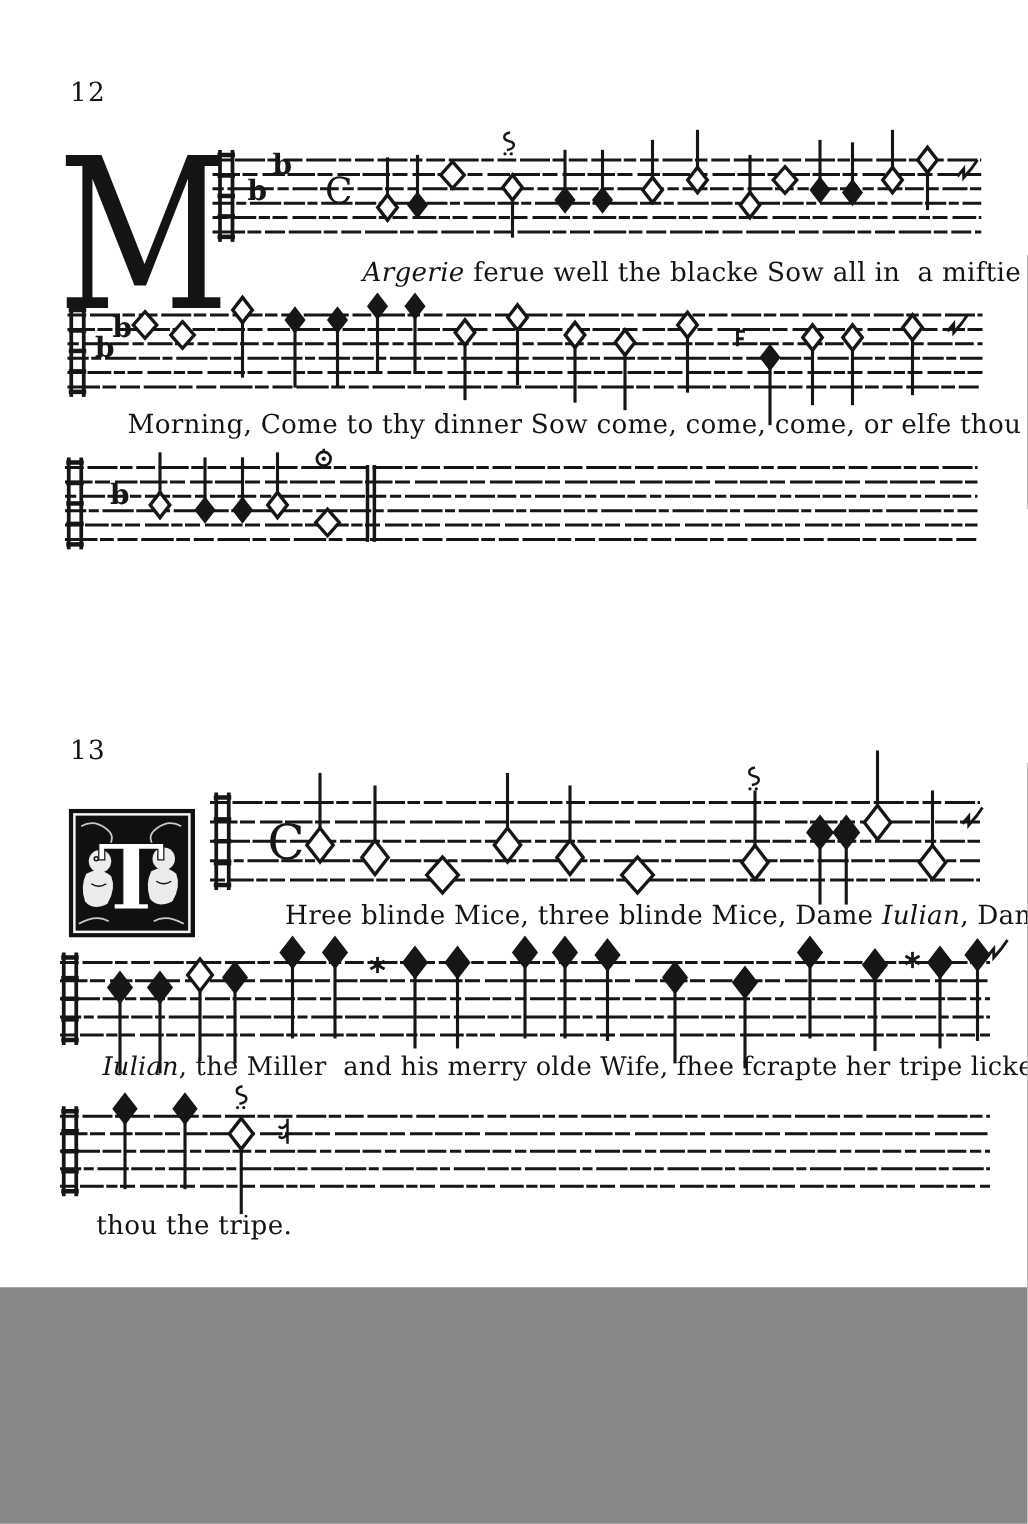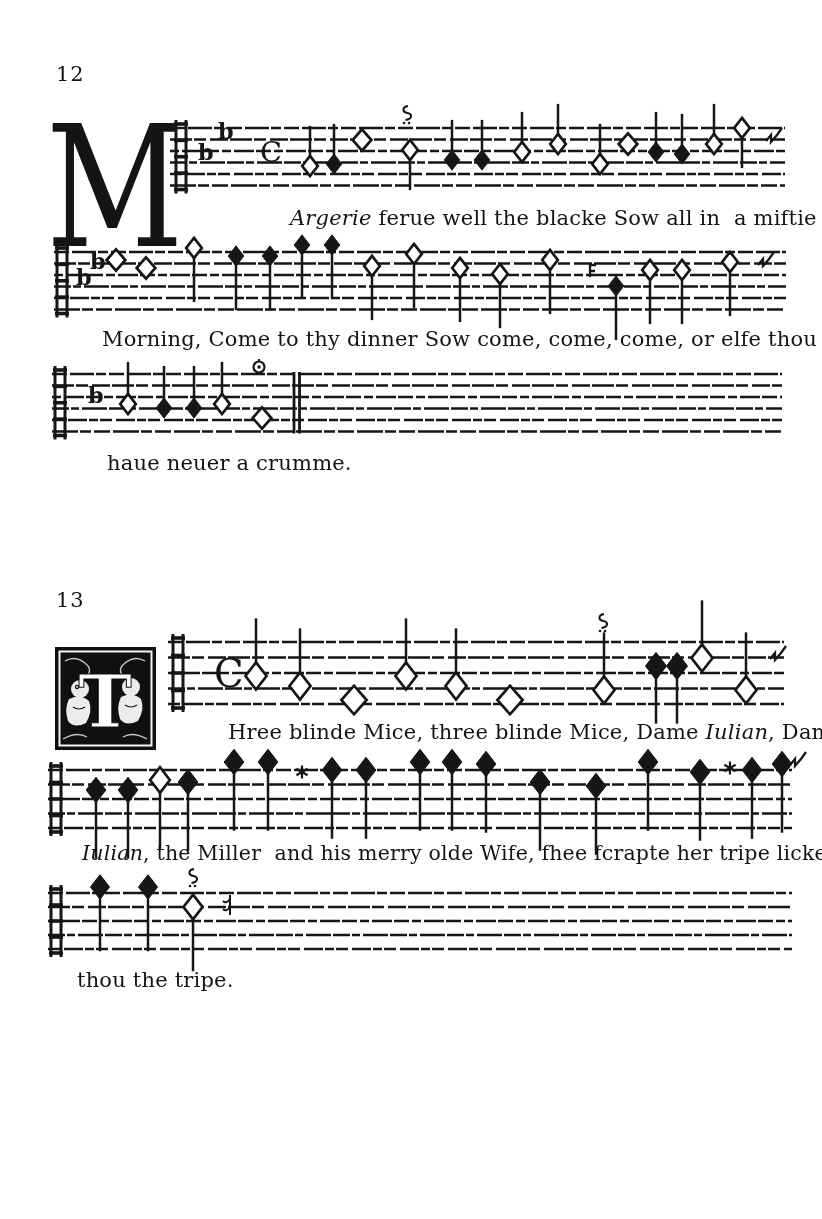--- a/index.html
+++ b/index.html
@@ -1,17 +1,17 @@
 <!DOCTYPE html>
 <html><head>
 <meta charset="utf-8">
 <style>
   html,body{margin:0;padding:0;background:#888;}
   .page{
-    position:relative;width:822px;height:1219px;margin:0 auto;
+    position:relative;width:822px;height:1030px;margin:0 auto;
     background:#ffffff;color:#141414;
     font-family:"DejaVu Serif","Liberation Serif",serif;
     overflow:hidden;
   }
   .abs{position:absolute;}
   .pagenum{font-size:21px;letter-spacing:1px;}
   .title{font-size:34px;font-weight:bold;letter-spacing:0.5px;white-space:pre;}
   .dropcap{
     font-size:168px;line-height:1;font-weight:normal;
     transform:scaleX(0.8);transform-origin:top left;white-space:pre;
@@ -432,21 +432,20 @@
           <circle cx="147" cy="20" r="1.3" fill="#161616"></circle>
         </g>
         <path d="M182,29 v20 M182,33 c-3,4 -5,4 -7,2 M182,41 c-3,4 -5,4 -7,2" stroke="#161616" stroke-width="2" fill="none"></path>
       </svg>
     </div>
 
   <div class="abs lyric" style="left:290px;top:206px"><span class="it">Argerie</span><span> ferue well the blacke Sow all in  a miftie</span></div>
 
   <div class="abs lyric" style="left:102px;top:327px"><span>Morning, Come to thy dinner Sow come, come, come, or elfe thou fhalt</span></div>
 
-  <div class="abs lyric" style="left:107px;top:451px"><span>haue neuer a crumme.</span></div>
 
   <div class="abs pagenum" style="left:56px;top:588px">13</div>
 
   <div class="woodcut" style="left:55px;top:647px">
     <svg width="101" height="103">
       <rect x="0" y="0" width="101" height="103" fill="#101010"></rect>
       <rect x="4.5" y="4.5" width="92" height="94" fill="none" stroke="#f4f4f4" stroke-width="2"></rect>
       <g stroke="#e9e9e9" stroke-width="1.4" fill="none" opacity="0.85">
         <path d="M10,14 q10,-6 20,2 q8,6 2,14"></path>
         <path d="M90,14 q-10,-6 -20,2 q-8,6 -2,14"></path>

